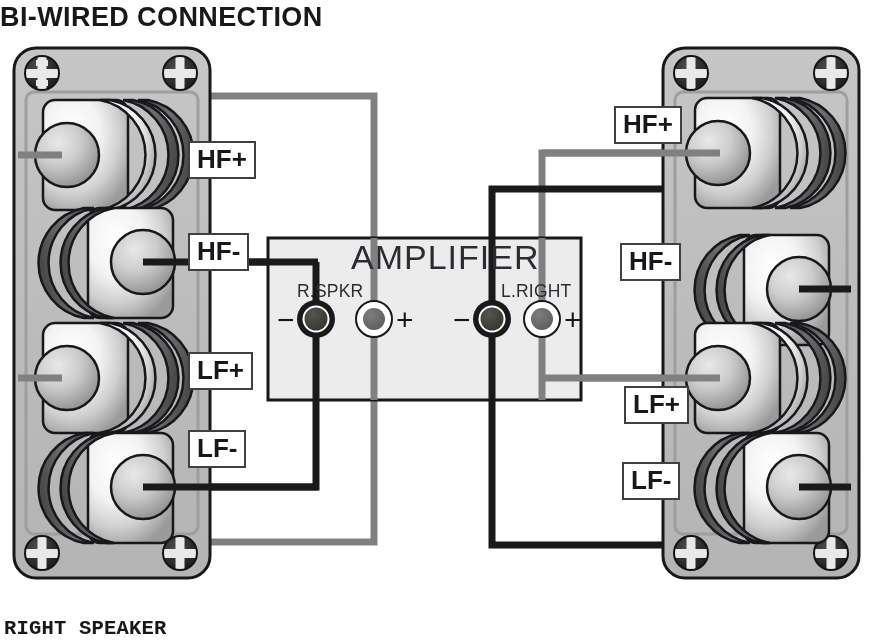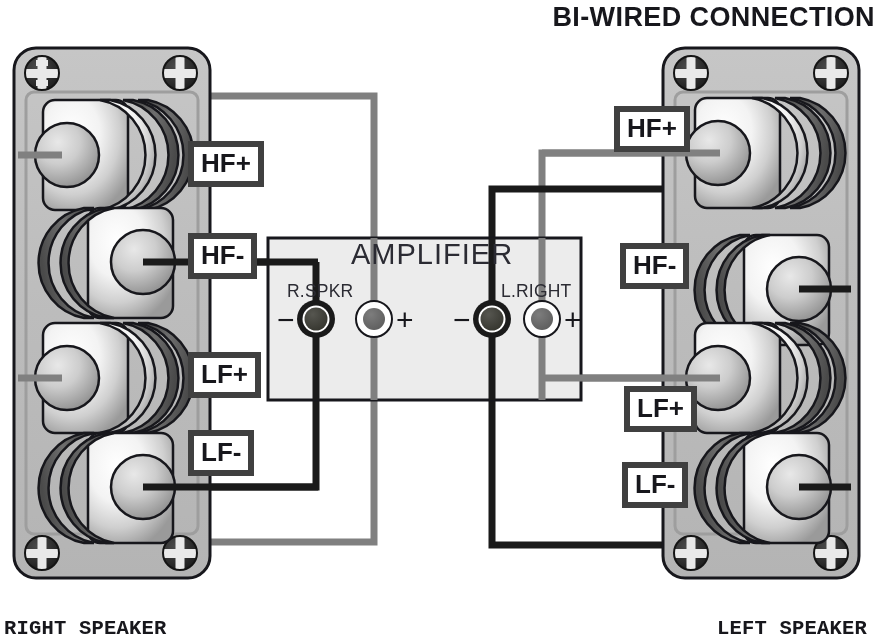--- a/index.html
+++ b/index.html
@@ -4,38 +4,38 @@
 <style>
   html,body{margin:0;padding:0;background:#ffffff;}
   body{
     width:875px;height:642px;position:relative;overflow:hidden;
     font-family:"Liberation Sans", sans-serif;
     -webkit-font-smoothing:antialiased;
   }
   #stage{position:absolute;inset:0;width:875px;height:642px;}
   #stage svg{position:absolute;left:0;top:0;}
   .ttl{
-    position:absolute;left:0;top:2px;width:875px;text-align:right;
+    position:absolute;left:0;top:2px;width:875px;text-align:left;
     font-size:27px;font-weight:700;letter-spacing:.4px;color:#17171c;
     font-family:"Liberation Sans", sans-serif;
   }
   .foot{
     position:absolute;bottom:2px;font-size:20.5px;font-weight:700;
     letter-spacing:.2px;color:#17171c;font-family:Liberation Mono, monospace;
   }
   .foot.r{left:4px;}
   .foot.l{right:8px;}
   .tag{
-    position:absolute;background:#ffffff;border:6px solid #404040;
+    position:absolute;background:#ffffff;border:2px solid #404040;
     font-size:26px;font-weight:700;color:#17171c;line-height:1;
     padding:3px 7px 5px 7px;white-space:nowrap;
     font-family:"Liberation Sans", sans-serif;
   }
   .amp-ttl{
-    position:absolute;font-size:29px;font-weight:400;color:#2b2b33;
+    position:absolute;font-size:34px;font-weight:400;color:#2b2b33;
     letter-spacing:1px;font-family:"Liberation Sans", sans-serif;
   }
   .spk-ttl{
     position:absolute;font-size:17.5px;font-weight:400;color:#2b2b33;
     letter-spacing:.2px;font-family:"Liberation Sans", sans-serif;
   }
   .sign{
     position:absolute;font-size:30px;font-weight:400;color:#17171c;
     line-height:1;font-family:"Liberation Sans", sans-serif;
   }
@@ -273,34 +273,33 @@
       <line x1="542" y1="378" x2="720" y2="378" stroke="#808080" stroke-width="7"></line>
       <line x1="799" y1="289" x2="851" y2="289" stroke="#1a1a1a" stroke-width="7"></line>
       <line x1="799" y1="487" x2="851" y2="487" stroke="#1a1a1a" stroke-width="7"></line>
     </g>
   </svg>
 
   <div class="ttl">BI-WIRED CONNECTION</div>
 
   <div class="amp-ttl" style="left:351px;top:238px;">AMPLIFIER</div>
 
-  <div class="spk-ttl" style="left:287px;top:281px;text-align:right;">R.SPKR</div>
+  <div class="spk-ttl" style="left:297px;top:281px;text-align:right;">R.SPKR</div>
   <div class="spk-ttl" style="left:501px;top:281px;">L.RIGHT</div>
 
   <div class="sign" style="left:277px;top:305px;">−</div>
   <div class="sign" style="left:396px;top:305px;">+</div>
   <div class="sign" style="left:453px;top:305px;">−</div>
   <div class="sign" style="left:564px;top:305px;">+</div>
 
   <div class="tag" style="left:188px;top:141px;">HF+</div>
   <div class="tag" style="left:188px;top:233px;">HF-</div>
   <div class="tag" style="left:188px;top:352px;">LF+</div>
   <div class="tag" style="left:188px;top:430px;">LF-</div>
 
   <div class="tag" style="left:614px;top:106px;">HF+</div>
   <div class="tag" style="left:620px;top:243px;">HF-</div>
   <div class="tag" style="left:624px;top:386px;">LF+</div>
   <div class="tag" style="left:622px;top:462px;">LF-</div>
 
   <div class="foot r">RIGHT SPEAKER</div>
-  <div class="foot l">LEFT SPEAKER</div>
 
 </div>
 
 </body></html>

